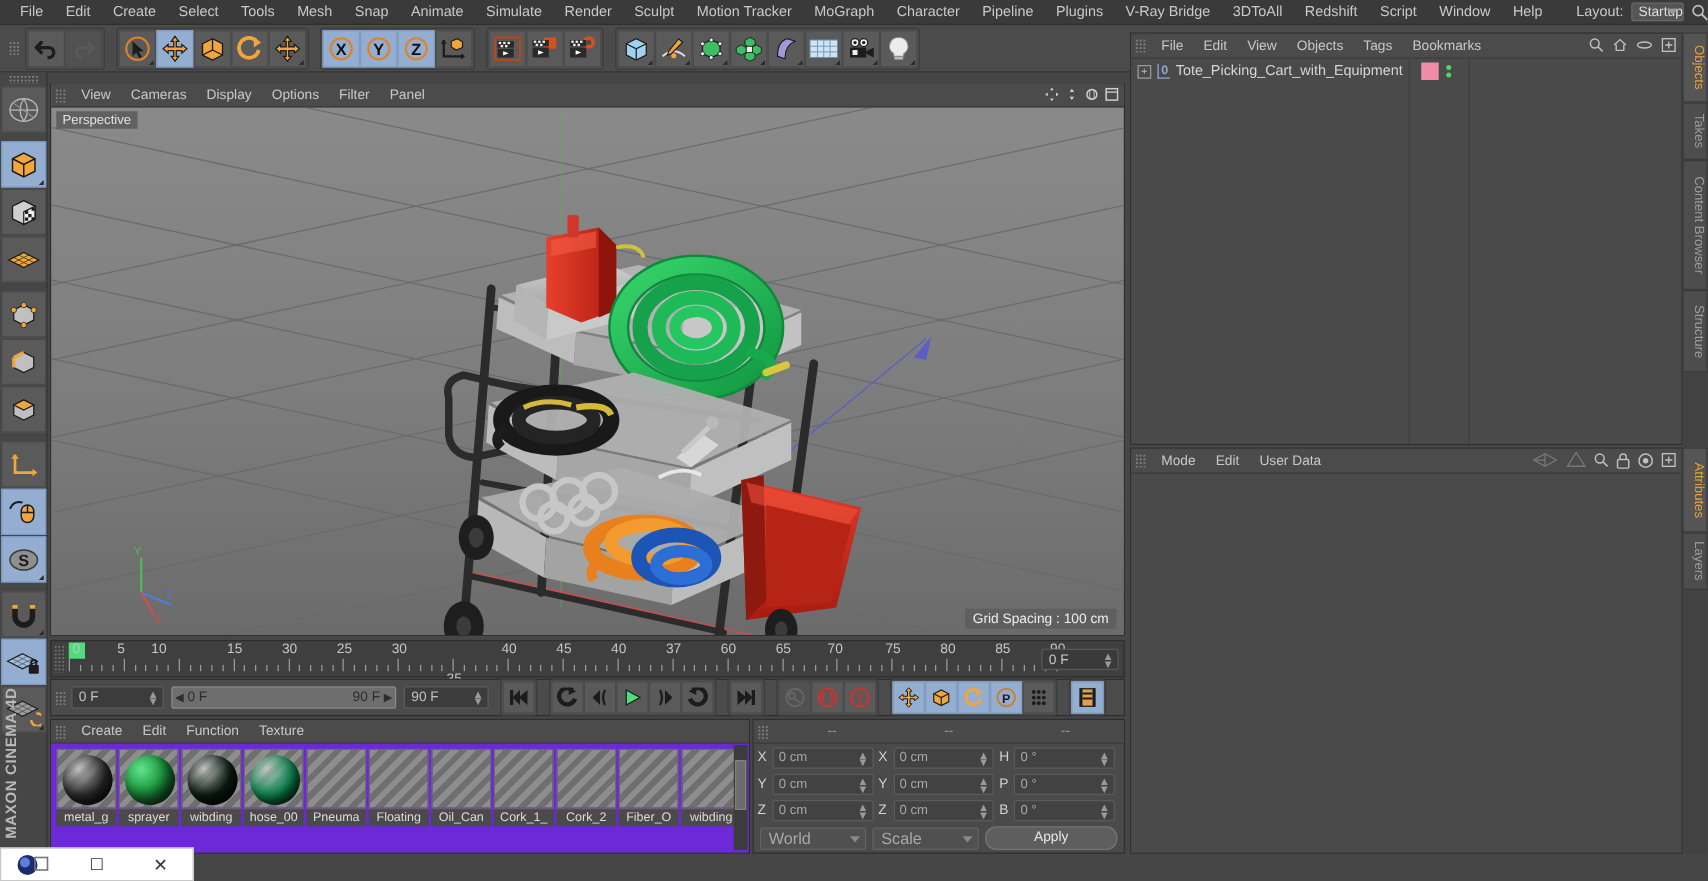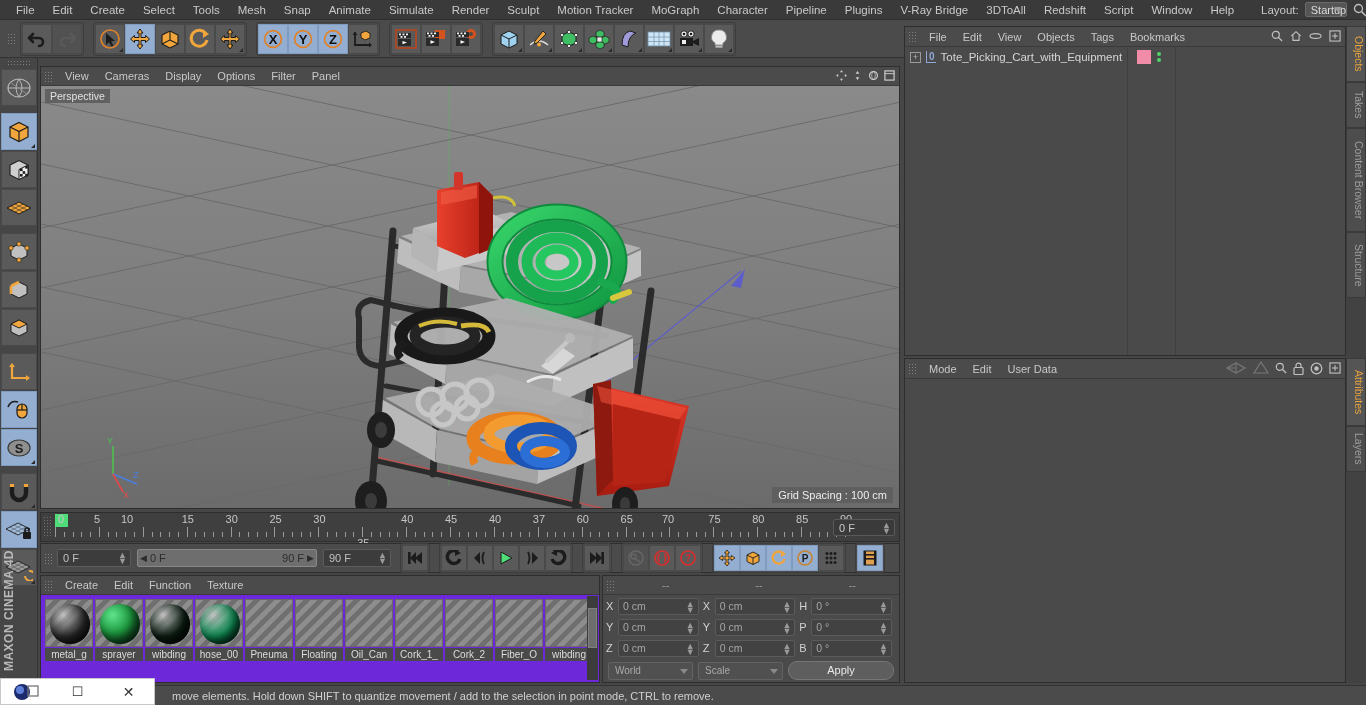--- a/index.html
+++ b/index.html
@@ -182,21 +182,21 @@
   .co-row { display:flex; align-items:center; height:20px; margin-top:1px; padding:0 3px; }
   .co-lbl { width:12px; color:#d2d2d2; font-size:11px; text-align:left; }
   .co-inp {
     flex:1; height:17px; background:#424242; border:1px solid #5b5b5b; border-radius:2px;
     color:#a6a6a6; font-size:10.5px; padding-left:4px; line-height:15px; position:relative;
     margin-right:4px;
   }
   .co-foot { display:flex; align-items:center; gap:5px; padding:3px 5px 0 5px; }
   .co-sel {
     width:85px; height:18px; background:#505050; border:1px solid #636363; border-radius:2px;
-    color:#a8a8a8; font-size:10px; padding-left:6px; line-height:16px; position:relative;
+    color:#a8a8a8; font-size:13px; padding-left:6px; line-height:16px; position:relative;
   }
   .co-sel .chev { position:absolute; right:4px; top:6px; width:0;height:0;
     border-left:4px solid transparent;border-right:4px solid transparent;border-top:5px solid #8a8a8a;}
   .co-apply {
     flex:1; height:19px; background:#5e5e5e; border:1px solid #767676; border-radius:9px;
     color:#e8e8e8; font-size:11px; text-align:center; line-height:17px;
   }
 
   
   .objman {
@@ -1344,24 +1344,20 @@
   <div class="rtabs">
     <div class="rtab active" style="height:56px;">Objects</div>
     <div class="rtab" style="height:46px;">Takes</div>
     <div class="rtab" style="height:104px;">Content Browser</div>
     <div class="rtab" style="height:66px;">Structure</div>
     <div style="height:60px;"></div>
     <div class="rtab active" style="height:68px;">Attributes</div>
     <div class="rtab" style="height:46px;">Layers</div>
   </div>
 
-  <div class="statusbar">
-    <span class="dotgrip"></span>
-    <span class="txt" style="margin-left:150px;">move elements. Hold down SHIFT to quantize movement / add to the selection in point mode, CTRL to remove.</span>
-  </div>
 
   <div class="taskbar">
     <span class="tb-item">
       <svg width="30" height="18" viewBox="0 0 30 18">
           <ellipse cx="10" cy="9" rx="8" ry="8" fill="#1c2b6e"></ellipse>
           <ellipse cx="8" cy="7" rx="4" ry="4" fill="#5f7fd8"></ellipse>
           <rect x="16" y="3" width="10" height="10" fill="none" stroke="#777" stroke-width="1.3"></rect>
         </svg>
     </span>
     <span class="tb-item" style="color:#333;font-size:13px;">☐</span>

